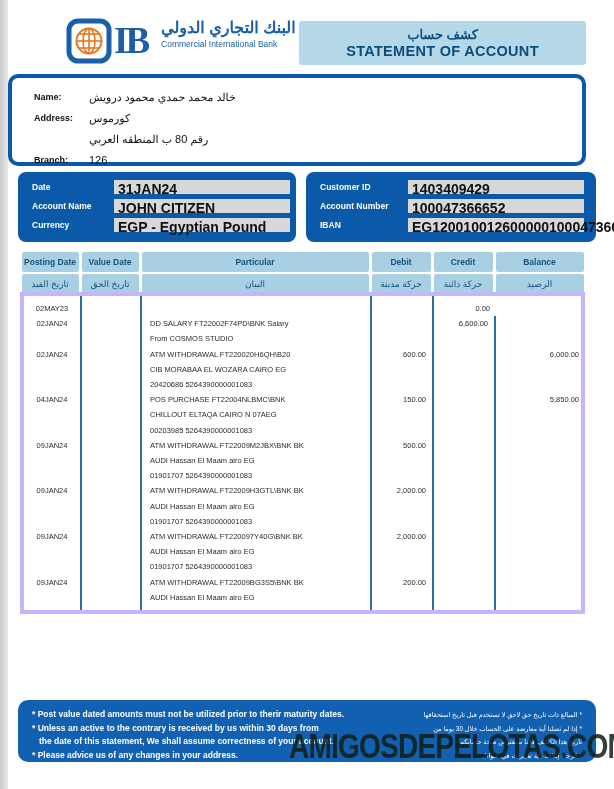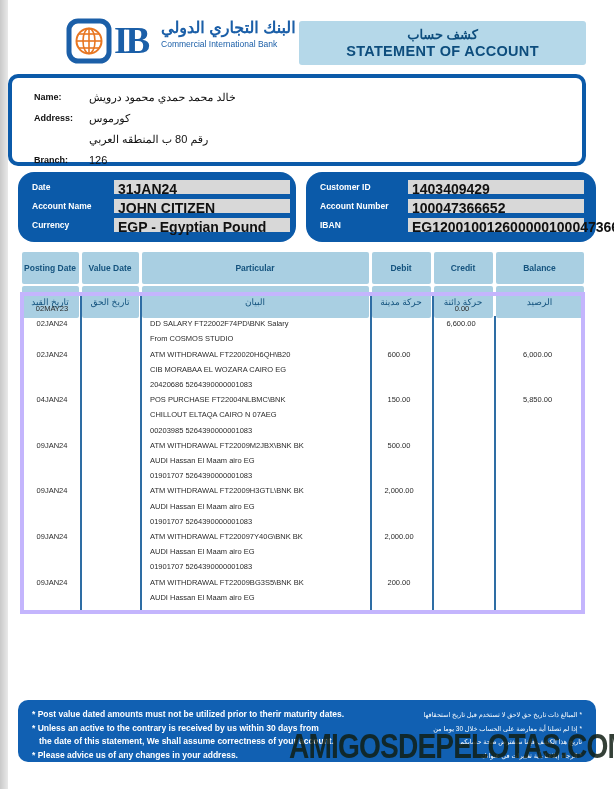--- a/index.html
+++ b/index.html
@@ -25,48 +25,48 @@
 
   
   .cust-box { position:absolute; left:8px; top:74px; width:578px; height:92px;
               background:#fff; border:4px solid #0b5aa9; border-radius:10px; padding:9px 0 0 22px; }
   .cust-row { display:flex; line-height:21px; }
   .cust-label { width:55px; font-weight:bold; font-size:9px; color:#111; }
   .cust-value { font-size:11px; color:#111; }
 
   
   .acct-box { position:absolute; top:172px; height:70px; background:#0b5aa9;
-              border-radius:16px; padding:7px 0 0 14px; }
+              border-radius:8px; padding:7px 0 0 14px; }
   .acct-left  { left:18px;  width:278px; }
   .acct-right { left:306px; width:290px; }
   .acct-row { display:flex; align-items:center; height:16px; margin-bottom:3px; }
   .acct-label { color:#fff; font-weight:bold; font-size:8.5px; }
   .acct-left .acct-label { width:82px; }
   .acct-right .acct-label { width:88px; }
   .acct-value { background:#d8d8d8; width:176px; height:14px; font-weight:bold;
                 font-size:14px; color:#111; padding:1px 0 0 4px; }
 
   
   .tbl-head { position:absolute; left:20px; top:252px; width:565px; }
   .head-row { display:grid; grid-template-columns:60px 60px 230px 62px 62px 91px; margin-bottom:2px; }
-  .head-cell { background:#a9cfe2; border-radius:2px; margin:0 1.5px; height:32px;
+  .head-cell { background:#a9cfe2; border-radius:2px; margin:0 1.5px; height:20px;
                display:flex; align-items:center; justify-content:center;
                color:#14537e; font-size:8.5px; }
   .head-row.en .head-cell { font-weight:bold; }
   .head-row.ar .head-cell { font-size:9px; }
 
   
   .tbl-body { position:absolute; left:20px; top:292px; width:565px;
               border:4px solid #c4b5fd; }
   .tx-row { display:grid; grid-template-columns:58px 60px 230px 62px 62px 89px; }
   .cell { border-right:2px solid #2e6da4; font-size:7.5px; color:#2b2b2b; line-height:15.2px; }
   .cell:last-child { border-right:none; }
   .cell.date { text-align:center; }
   .cell.part { padding-left:8px; }
-  .cell.amt  { text-align:center; padding-right:6px; }
+  .cell.amt  { text-align:right; padding-right:6px; }
   .tx-row:first-child .cell { padding-top:5px; }
   .tx-row:last-child  .cell { padding-bottom:5px; }
 
   
   .footer { position:absolute; left:18px; top:700px; width:578px; height:62px;
             background:#1160b2; border-radius:10px; padding:8px 14px 0 14px;
             display:flex; justify-content:space-between; }
   .notes-en { color:#fff; font-weight:bold; font-size:8.5px; line-height:13.5px; width:355px; }
   .notes-en .indent { padding-left:7px; }
   .notes-ar { color:#fff; font-size:6.5px; line-height:13.5px; text-align:right; direction:rtl; width:200px; }

